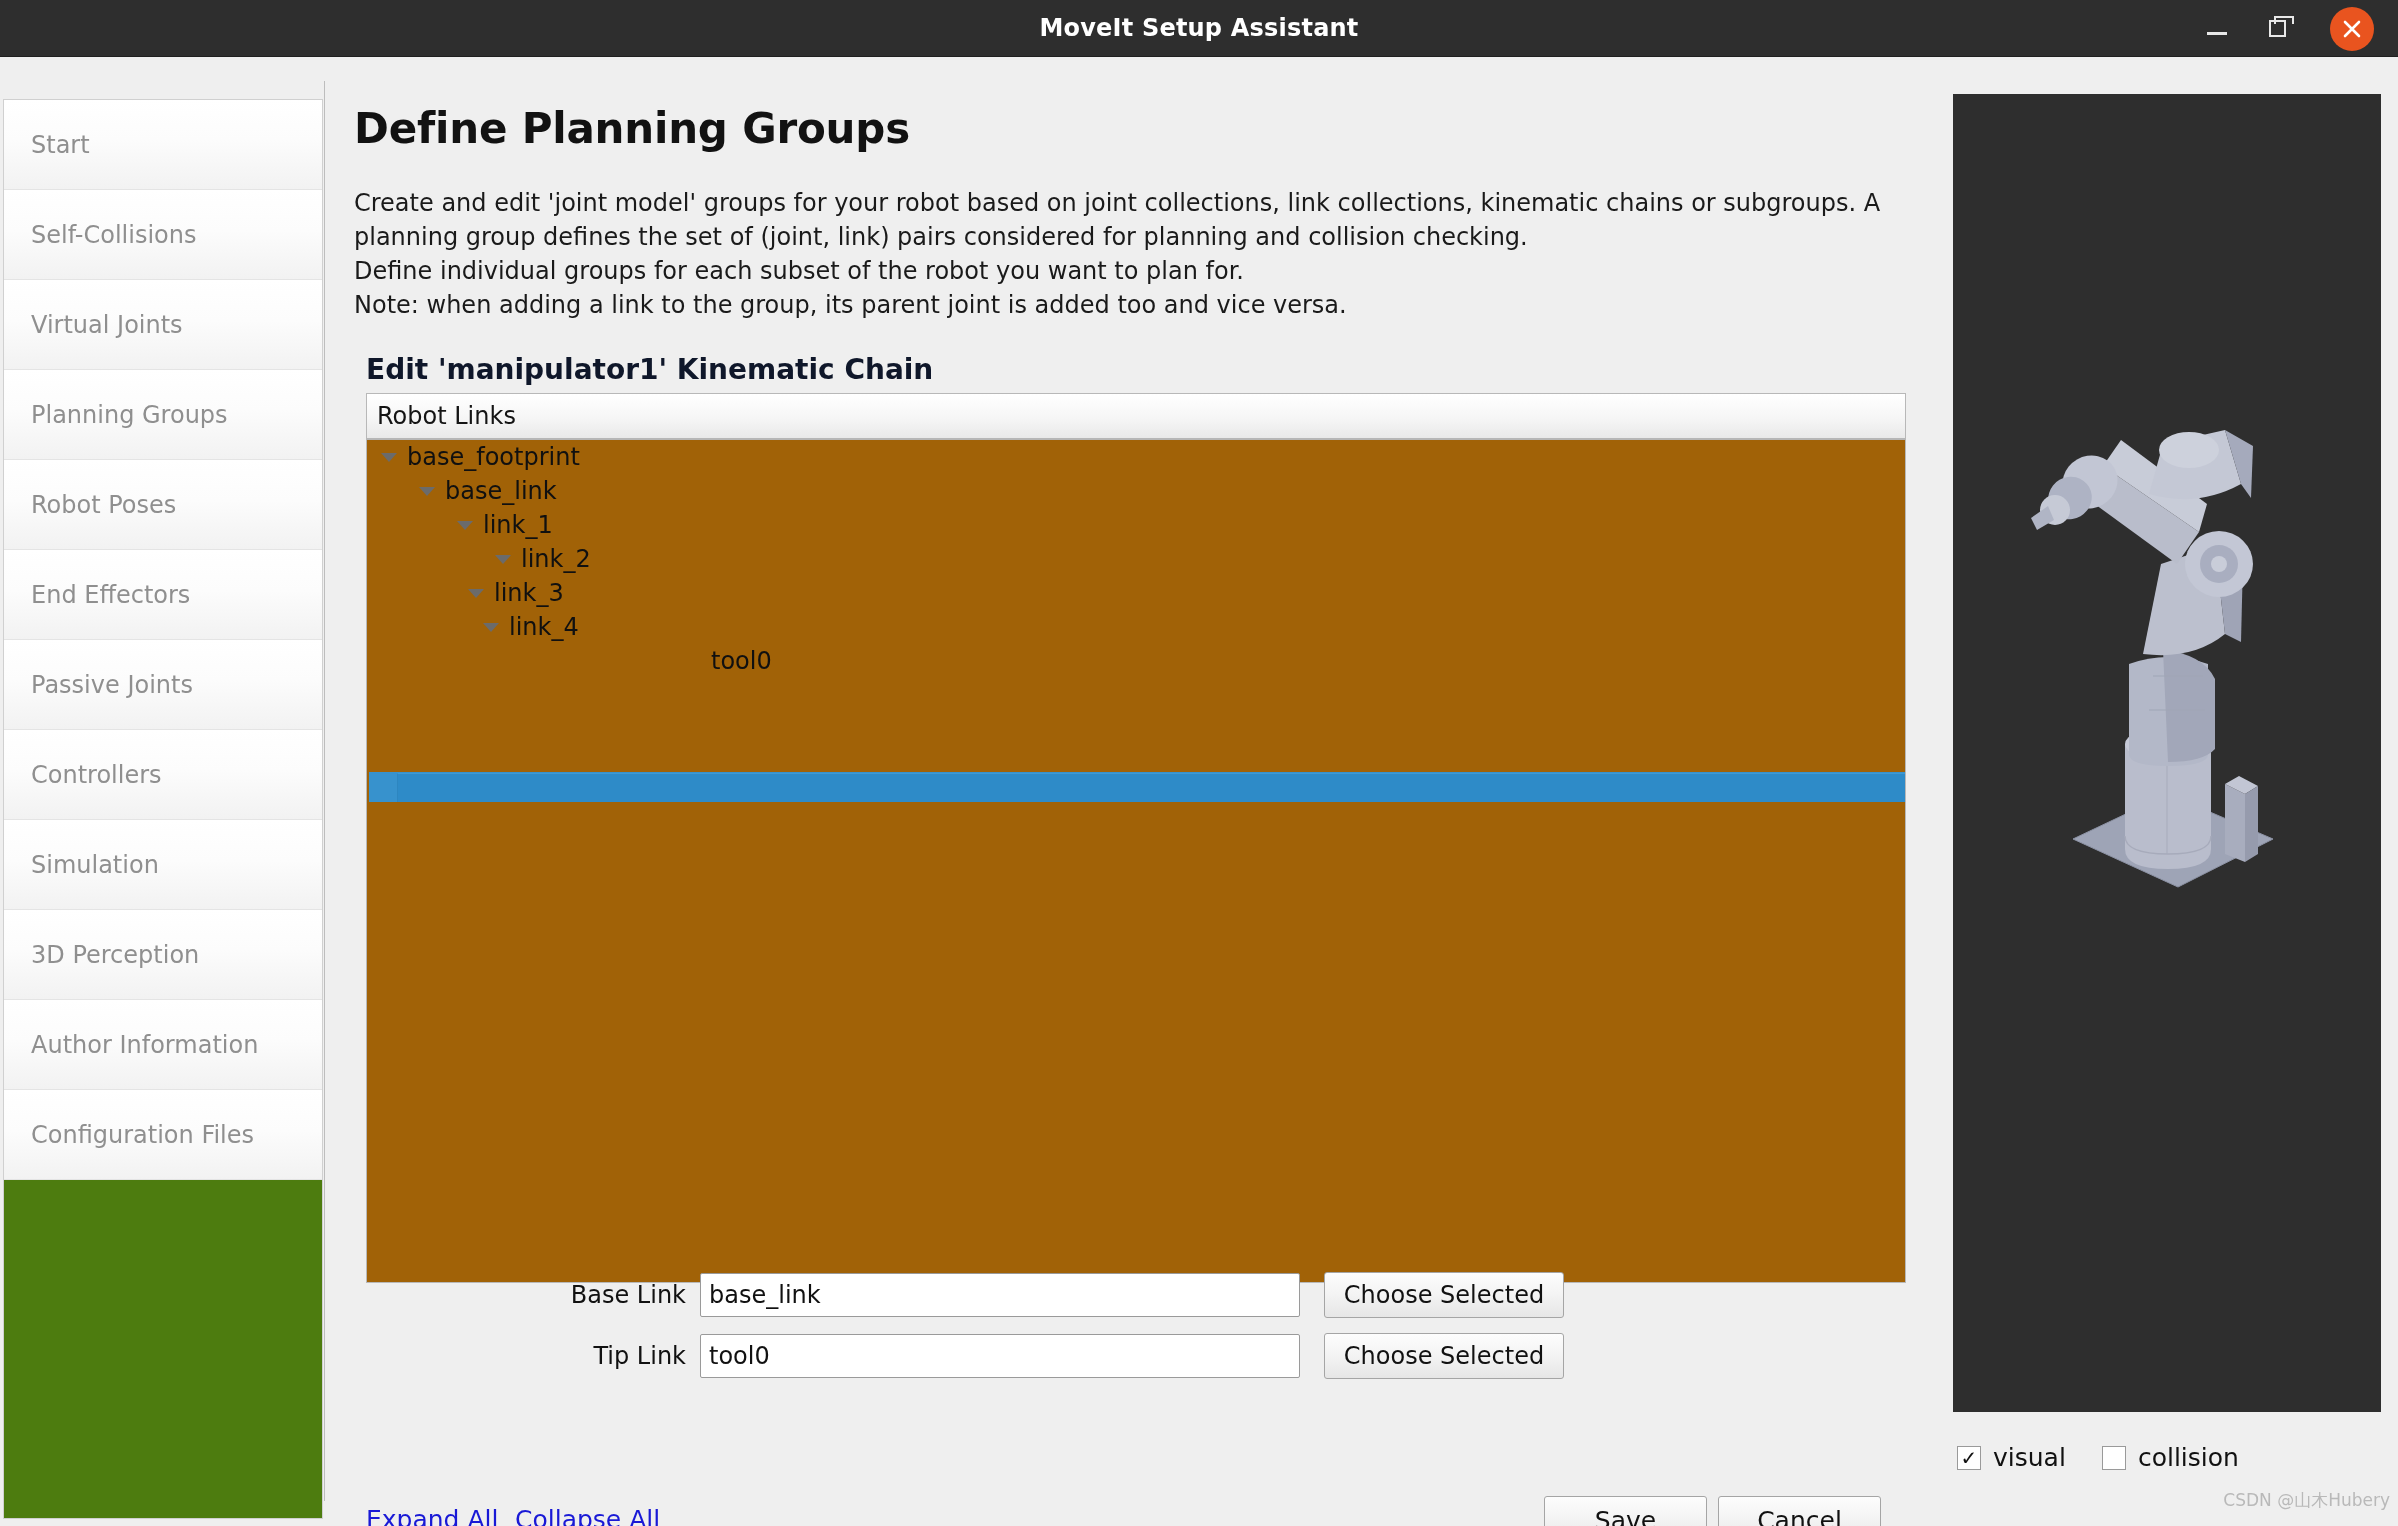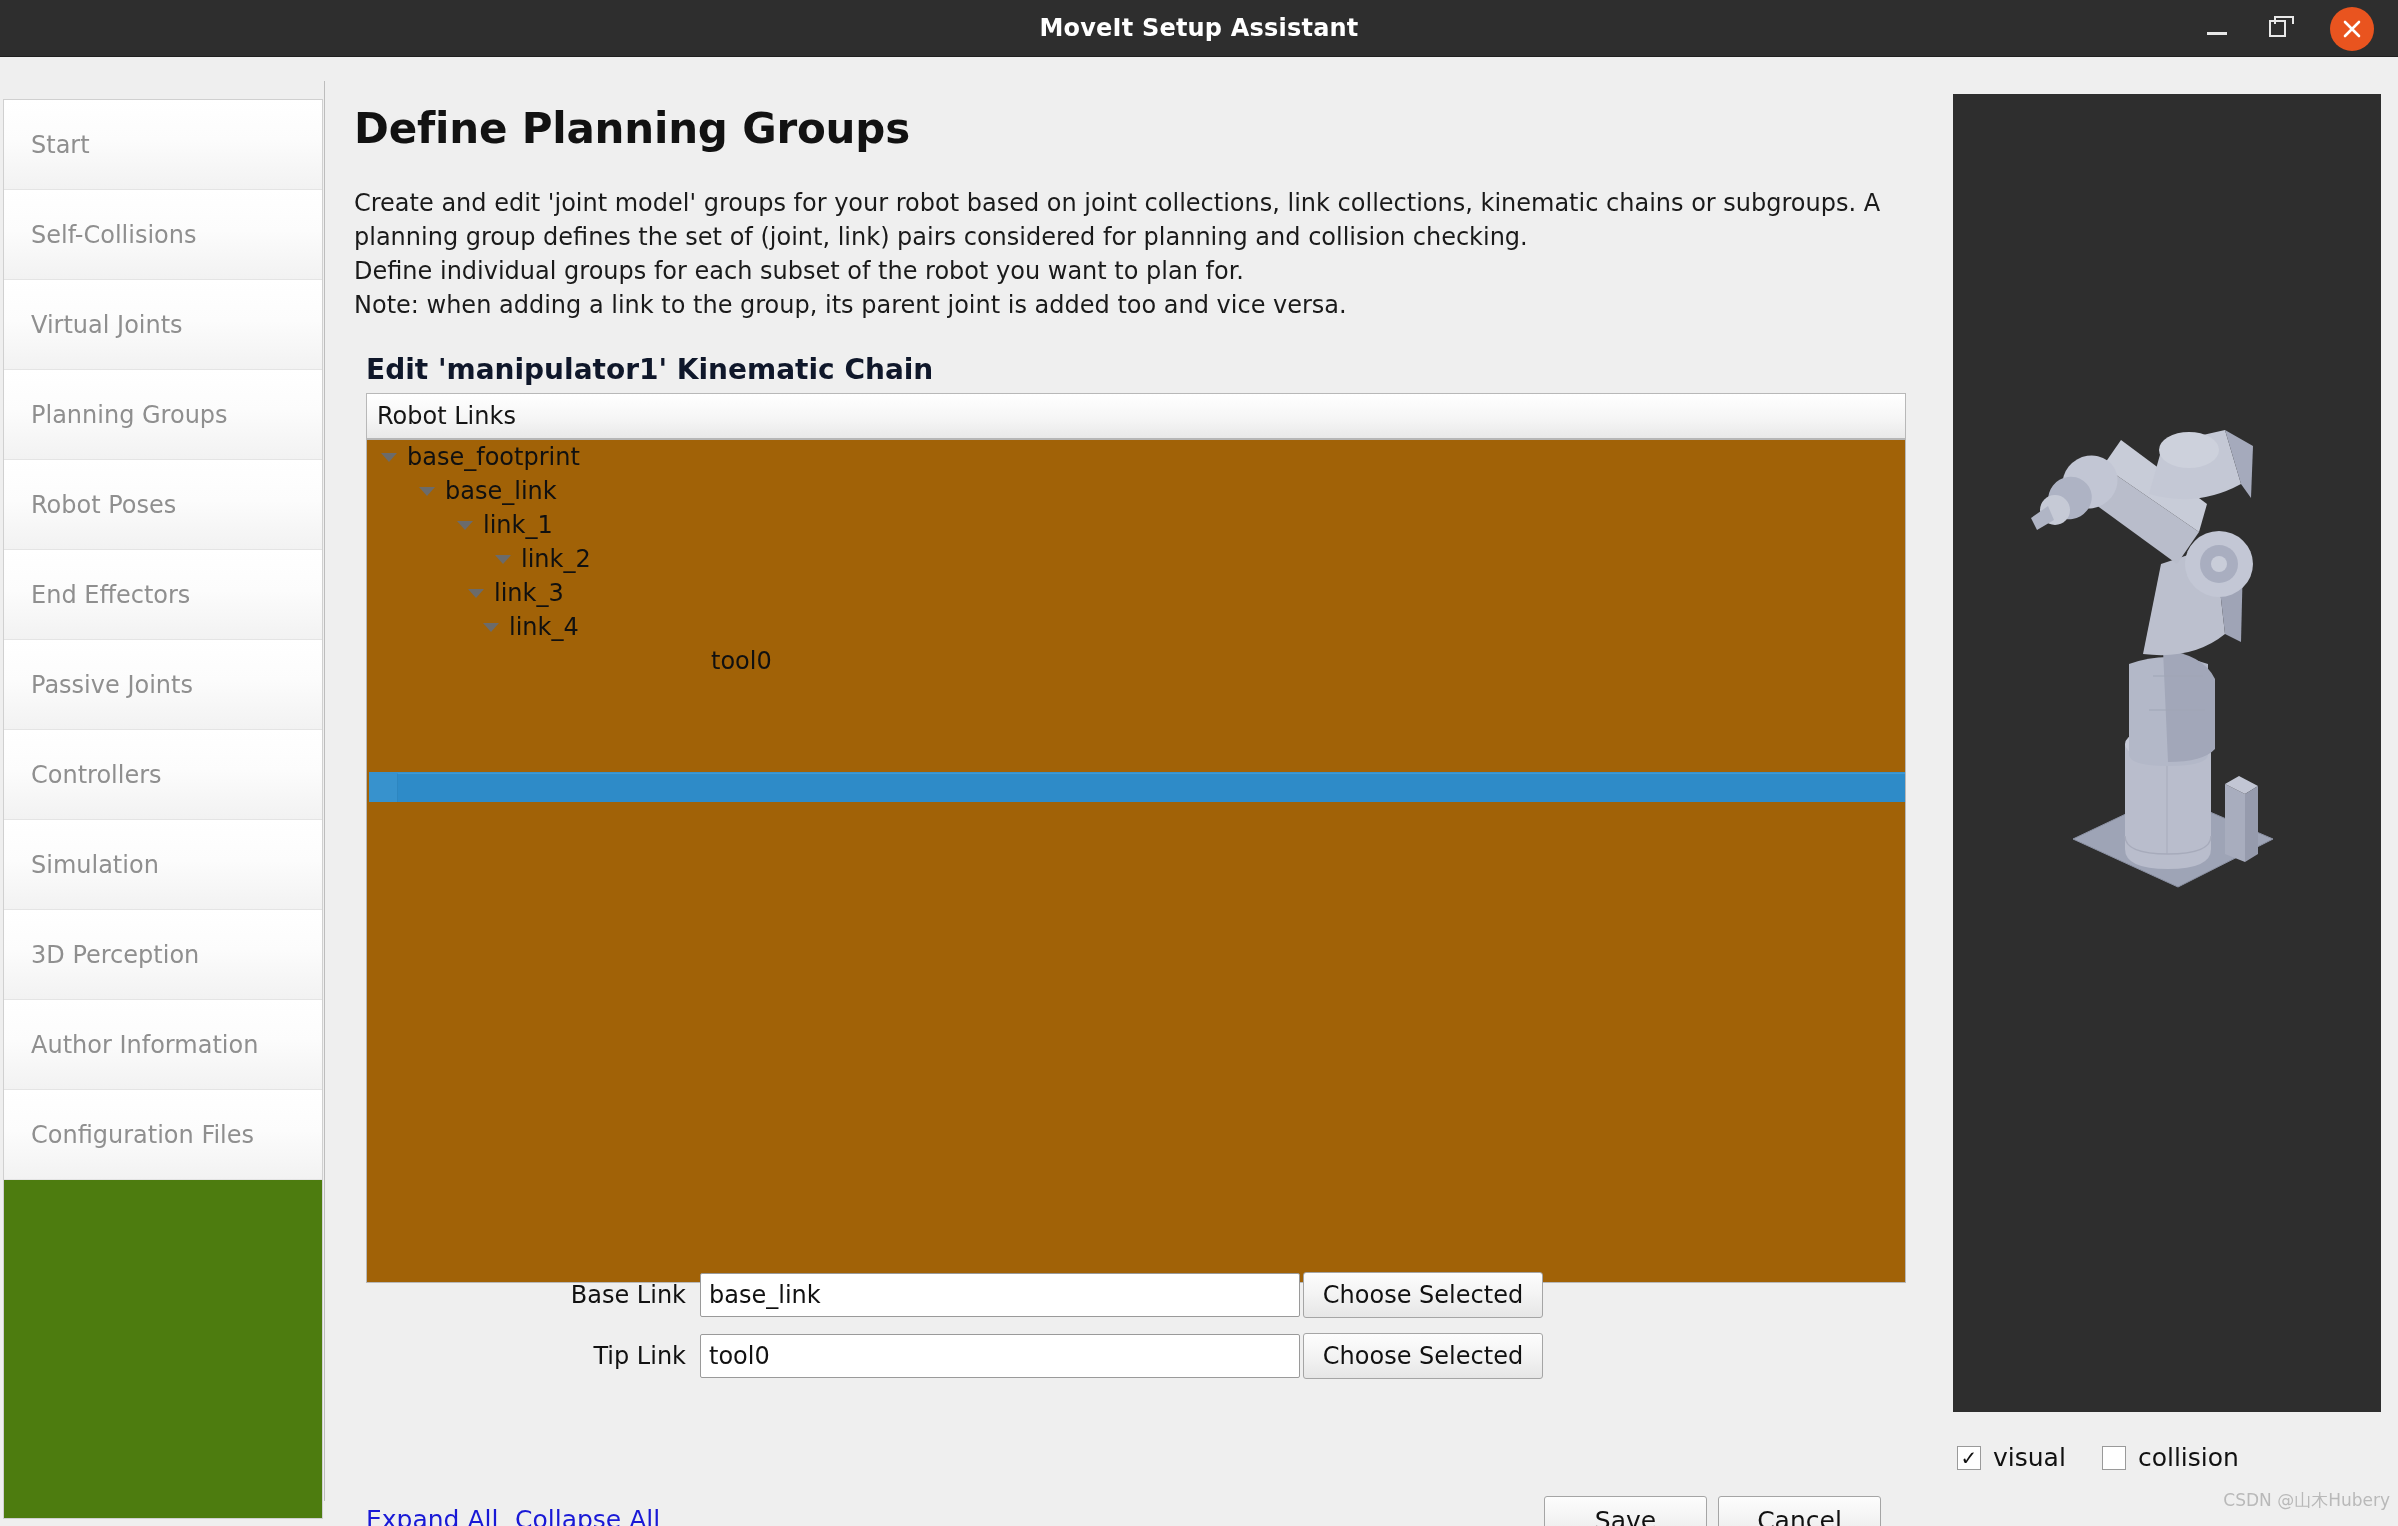--- a/index.html
+++ b/index.html
@@ -165,21 +165,21 @@
   .field-input {
     width: 600px; height: 44px;
     border: 1px solid #9a9a9a;
     background: #ffffff;
     font-size: 24px; color: #111;
     padding: 0 8px;
     font-family: "DejaVu Sans", "Liberation Sans", sans-serif;
     border-radius: 2px;
   }
   .choose-btn {
-    margin-left: 3px;
+    margin-left: 24px;
     width: 240px; height: 46px;
     background: linear-gradient(to bottom, #fdfdfd 0%, #f3f3f3 50%, #e6e6e6 100%);
     border: 1px solid #a5a5a5;
     border-radius: 3px;
     font-size: 24px; color: #111;
     font-family: "DejaVu Sans", "Liberation Sans", sans-serif;
     cursor: pointer;
   }
 
   

